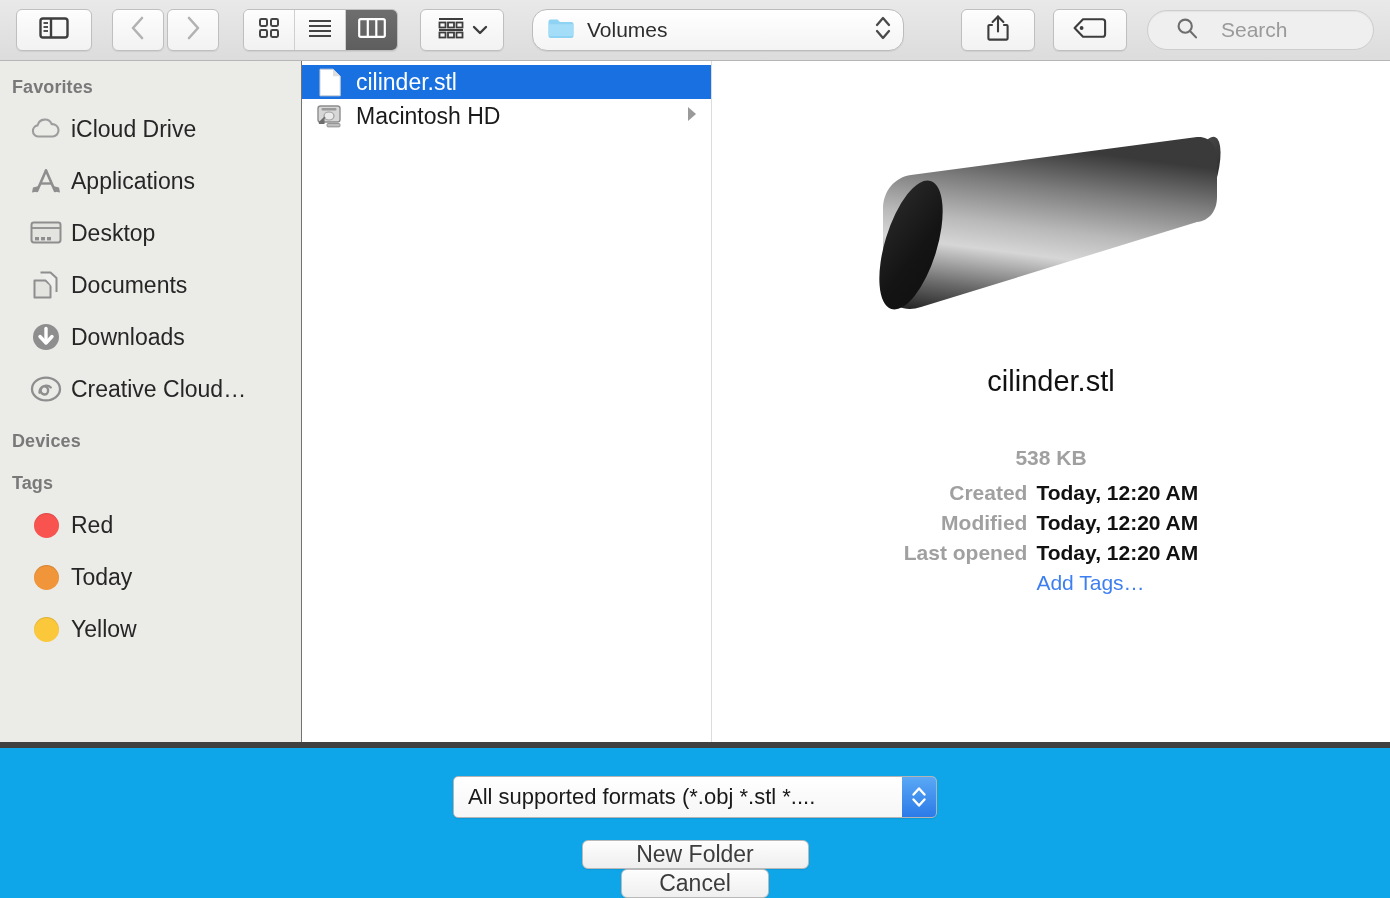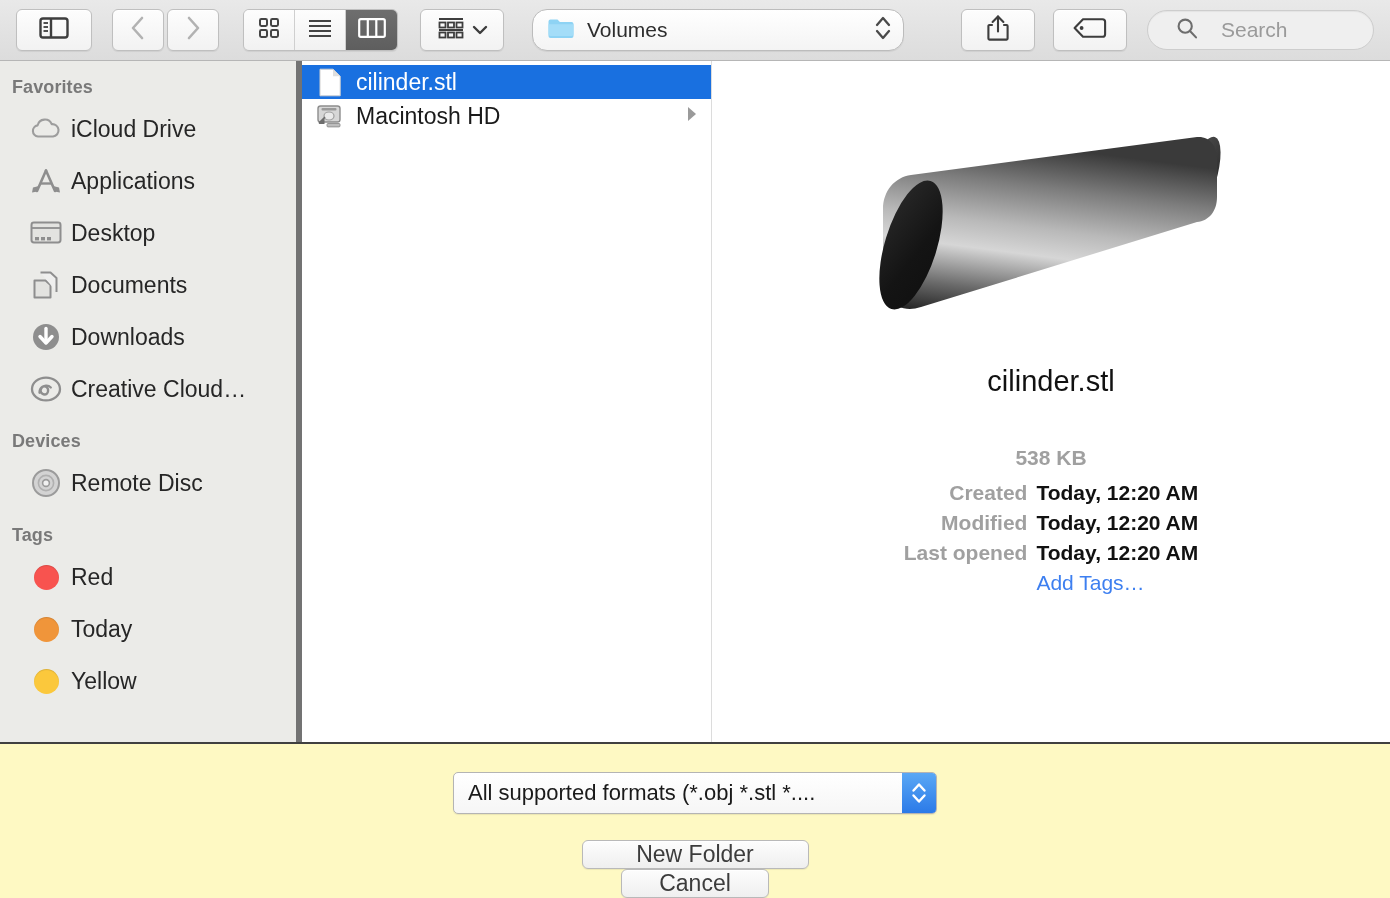--- a/index.html
+++ b/index.html
@@ -125,21 +125,21 @@
     flex: 1 1 auto;
     display: flex;
     min-height: 0;
     background: #ffffff;
   }
 
   
   #sidebar {
     flex: 0 0 302px;
     background: #ebebe8;
-    border-right: 6px solid #737373;
+    border-right: 1px solid #737373;
     padding-top: 10px;
     overflow: hidden;
     position: relative;
   }
   .sb-header {
     font-size: 18px;
     font-weight: bold;
     color: #797979;
     padding: 6px 0 5px 12px;
     letter-spacing: 0.1px;
@@ -243,22 +243,22 @@
   .meta-val {
     color: #111111;
     font-weight: bold;
     text-align: left;
     white-space: nowrap;
   }
 
   
   #bottom {
     flex: 0 0 156px;
-    background: #fef9c3;
-    border-top: 2px solid #404040;
+    background: #0ea5e9;
+    border-top: 6px solid #404040;
     position: relative;
   }
 
   #format-row {
     height: 98px;
     display: flex;
     align-items: center;
     justify-content: center;
   }
   #format-popup {
@@ -521,30 +521,20 @@
           <svg width="32" height="28" viewBox="0 0 32 28">
             <ellipse cx="16" cy="14" rx="14" ry="11.4" fill="none" stroke="#8e8e8e" stroke-width="2.3"></ellipse>
             <path d="M9.5 17.8 c0 -5.6 4.6 -8 7.2 -5.6 c2.6 2.4 1.4 7.3 -2.1 7.3 c-3.4 0 -5.1 -3.6 -3.1 -6.4 c2 -2.8 6.6 -3.4 9.3 -0.6" fill="none" stroke="#8e8e8e" stroke-width="2.3" stroke-linecap="round"></path>
           </svg>
         </span>
         <span class="sb-label">Creative Cloud…</span>
       </div>
 
       <div class="sb-header" style="margin-top:10px">Devices</div>
 
-      <div class="sb-item">
-        <span class="sb-icon">
-          <svg width="30" height="30" viewBox="0 0 30 30">
-            <circle cx="15" cy="15" r="13" fill="#d3d3d3" stroke="#9b9b9b" stroke-width="2"></circle>
-            <circle cx="15" cy="15" r="7.6" fill="none" stroke="#b0b0b0" stroke-width="1.6"></circle>
-            <circle cx="15" cy="15" r="3.4" fill="#f1f1f1" stroke="#9b9b9b" stroke-width="1.6"></circle>
-          </svg>
-        </span>
-        <span class="sb-label">Remote Disc</span>
-      </div>
 
       <div class="sb-header" style="margin-top:10px">Tags</div>
 
       <div class="sb-item">
         <span class="sb-icon">
           <span class="tag-dot" style="background:#f8534f"></span>
         </span>
         <span class="sb-label">Red</span>
       </div>
 

